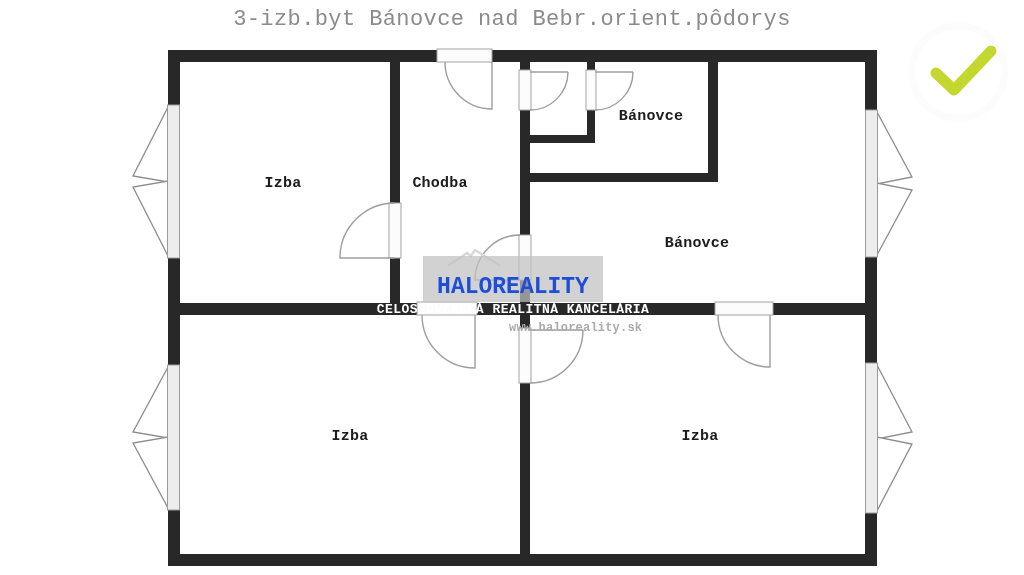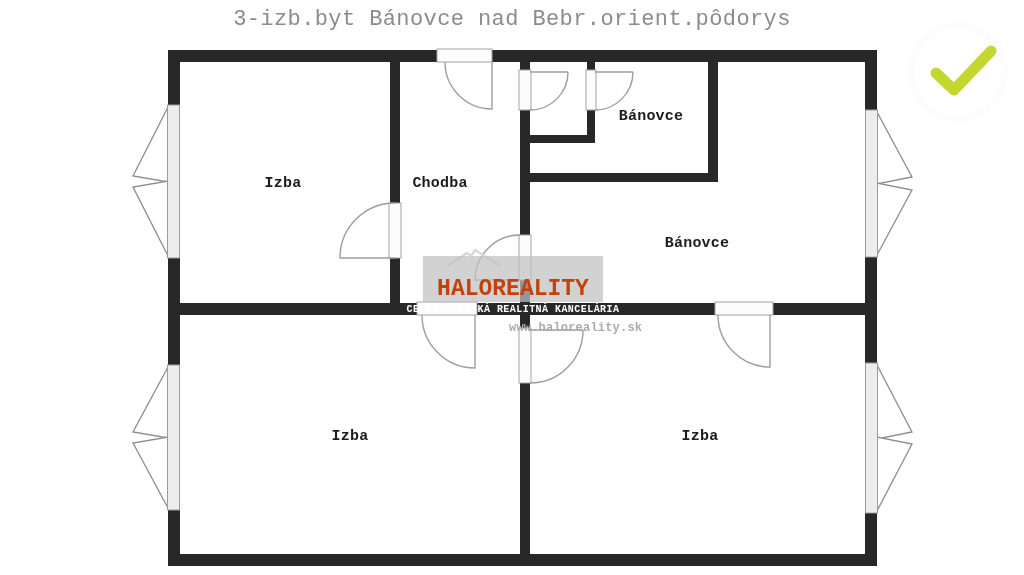--- a/index.html
+++ b/index.html
@@ -45,28 +45,28 @@
     width: 180px; height: 46px;
     background: rgba(193,193,193,0.72);
     display: flex;
     flex-direction: column;
     align-items: center;
     justify-content: center;
   }
   #watermark-brand {
     font-size: 23px;
     font-weight: bold;
-    color: #c2410c;
+    color: #1d4ed8;
     line-height: 1.1;
     white-space: nowrap;
     letter-spacing: 0px;
     margin-top: 34px;
   }
   #watermark-tagline {
-    font-size: 10px;
+    font-size: 13px;
     font-weight: bold;
     color: #ffffff;
     letter-spacing: 0.45px;
     white-space: nowrap;
     margin-top: 1px;
   }
   #watermark-site {
     position: absolute;
     left: 509px; top: 321px;
     font-size: 12px;

